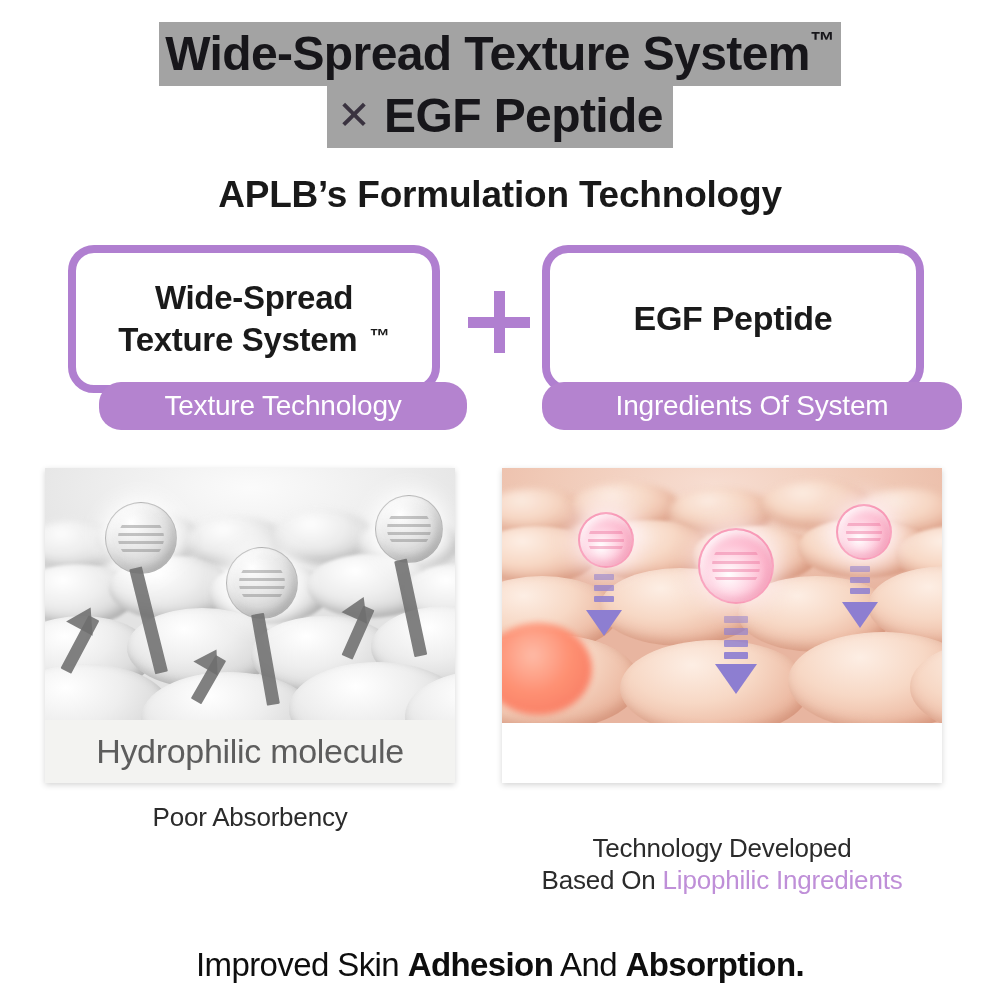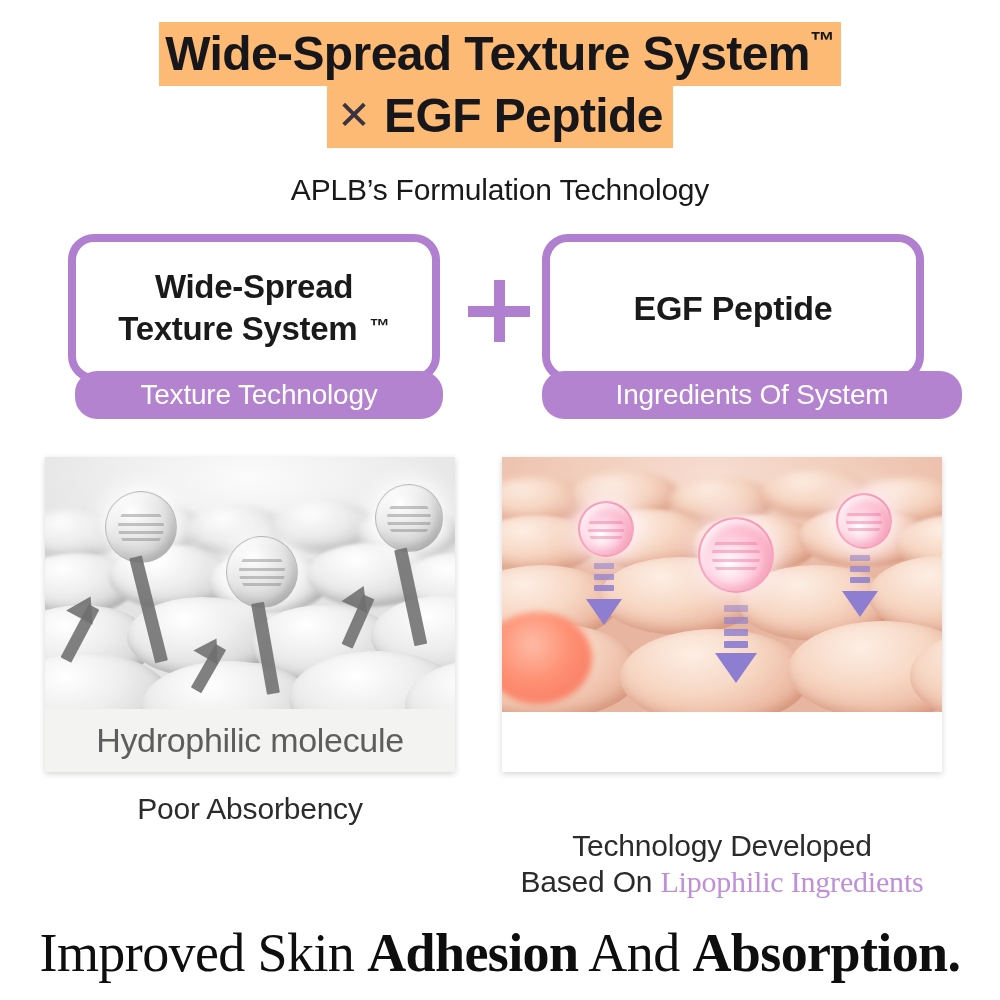--- a/index.html
+++ b/index.html
@@ -20,21 +20,21 @@
   .title-block {
     text-align: center;
     padding-top: 22px;
   }
   .title-line {
     display: block;
     line-height: 1.0;
     white-space: nowrap;
   }
   .title-hl {
-    background: #fdba74;
+    background: #a3a3a3;
     color: #17161a;
     font-weight: 700;
     font-size: 48px;
     letter-spacing: -0.6px;
     padding: 6px 6px 8px 6px;
     display: inline-block;
     font-stretch: condensed;
   }
   .title-line2 .title-hl {
     padding-left: 10px;
@@ -54,22 +54,22 @@
     letter-spacing: 0;
   }
 
   
   .subtitle {
     text-align: center;
     margin-top: 20px;
   }
   .subtitle-line {
     display: block;
-    font-size: 30px;
-    font-weight: 400;
+    font-size: 37px;
+    font-weight: 700;
     color: #191919;
     line-height: 1.47;
     letter-spacing: -0.2px;
     white-space: nowrap;
     margin-top: 14px;
   }
   .subtitle-line .tm { font-size: 0.55em; vertical-align: 0.8em; }
 
   
   .box-row {
@@ -115,21 +115,21 @@
     align-items: center;
     justify-content: center;
     font-size: 28px;
     font-weight: 400;
     letter-spacing: -0.2px;
     height: 48px;
     white-space: nowrap;
     padding: 0 16px;
   }
   .pill-left  { left: 88px;  top: 412px - 275px; }
-  .pill-left  { left: 75px;  top: 137px; width: 336px; }
+  .pill-left  { left: 99px;  top: 137px; width: 336px; }
   .pill-right { left: 542px; top: 137px; width: 388px; }
 
   .plus-sign {
     position: absolute;
     left: 468px;
     top: 46px;
     width: 62px;
     height: 62px;
   }
   .plus-sign::before,
@@ -312,41 +312,40 @@
   
   .notes {
     position: relative;
     height: 110px;
     margin-top: 14px;
   }
   .note {
     position: absolute;
     top: 0;
     text-align: center;
-    font-size: 30px;
+    font-size: 26px;
     color: #2b2b2b;
     font-weight: 400;
     line-height: 1.22;
     letter-spacing: -0.2px;
   }
   .note-left  { left: 45px; width: 410px; }
   .note-right { left: 502px; width: 440px; }
-  .note-right .hl { color: #bf8fd8; font-family: Liberation Serif, serif; }
+  .note-right .hl { color: #bf8fd8; }
 
   
   .headline {
     position: absolute;
     left: 0; right: 0;
     bottom: 16px;
     text-align: center;
-    font-size: 54px;
+    font-size: 33px;
     color: #0e0e0e;
     letter-spacing: -0.6px;
     white-space: nowrap;
-    font-family: Liberation Serif, serif;
   }
   .headline .light { font-weight: 400; }
   .headline .bold  { font-weight: 700; }
 </style>
 </head>
 <body>
 
 <div class="title-block">
   <div class="title-line title-line1">
     <span class="title-hl">Wide-Spread Texture System<span class="tm">™</span></span>

